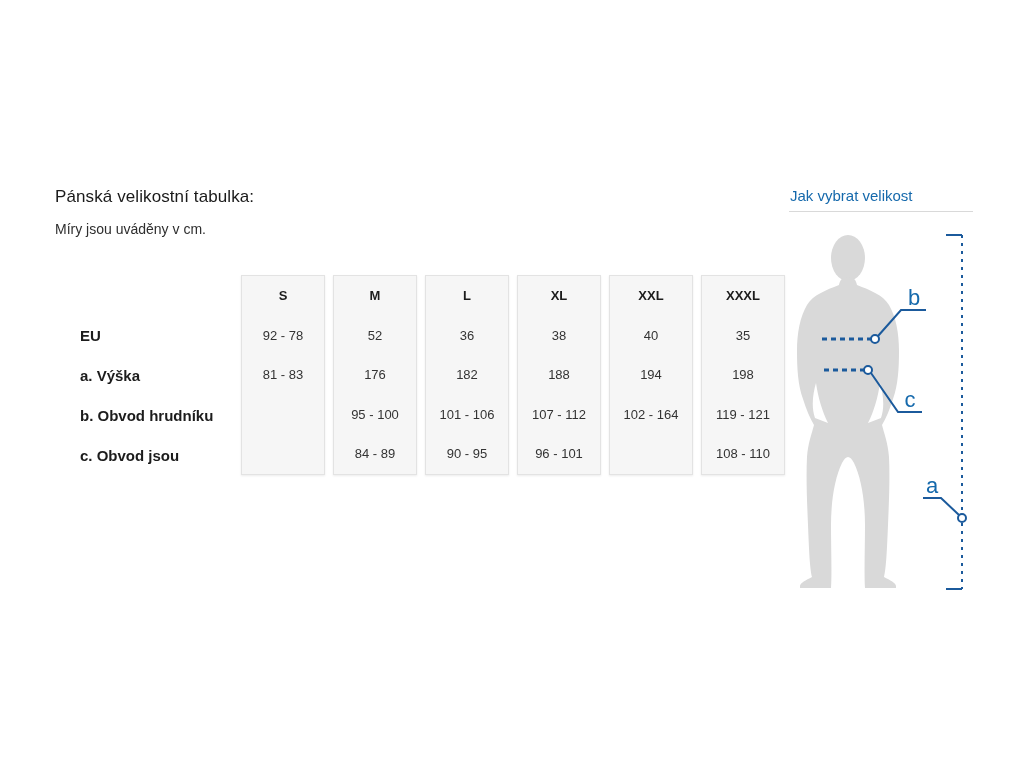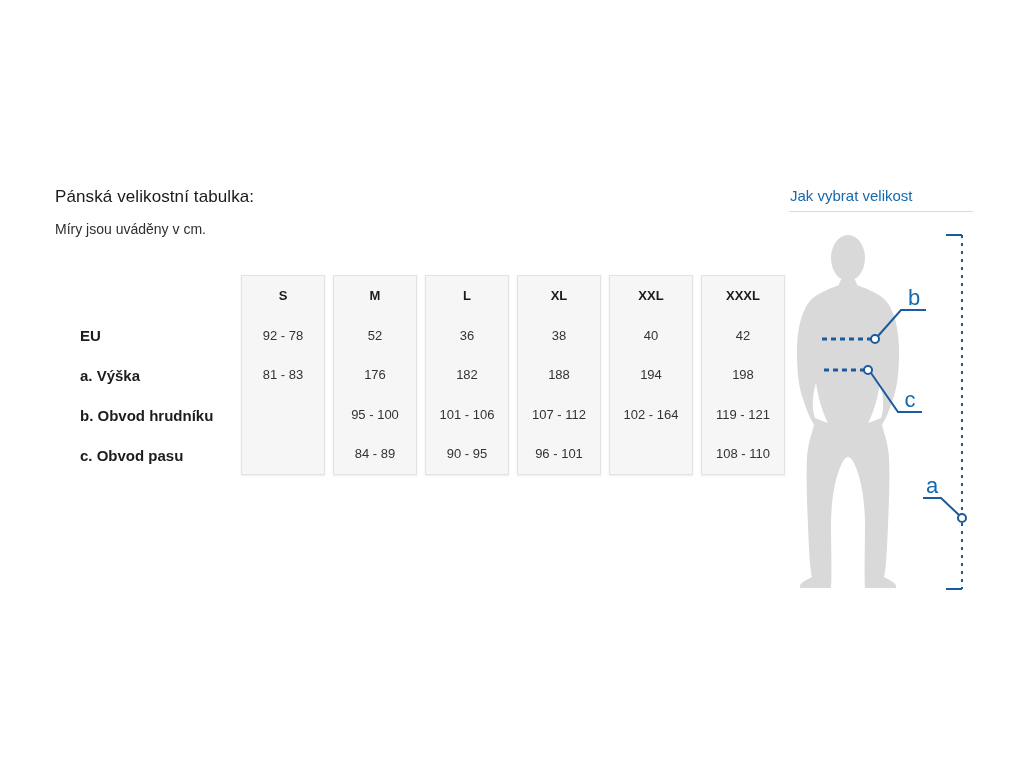--- a/index.html
+++ b/index.html
@@ -28,21 +28,21 @@
 
   <h2 class="title">Pánská velikostní tabulka:</h2>
   <p class="subtitle">Míry jsou uváděny v cm.</p>
 
   <div class="size-table">
     <div class="labels-col">
       <div class="lbl"></div>
       <div class="lbl">EU</div>
       <div class="lbl">a. Výška</div>
       <div class="lbl">b. Obvod hrudníku</div>
-      <div class="lbl">c. Obvod pasu</div>
+      <div class="lbl">c. Obvod jsou</div>
     </div>
 
     <div class="size-col">
       <div class="cell head">S</div>
       <div class="cell">92 - 78</div>
       <div class="cell">81 - 83</div>
     </div>
 
     <div class="size-col">
       <div class="cell head">M</div>
@@ -70,21 +70,21 @@
 
     <div class="size-col">
       <div class="cell head">XXL</div>
       <div class="cell">40</div>
       <div class="cell">194</div>
       <div class="cell">102 - 164</div>
     </div>
 
     <div class="size-col">
       <div class="cell head">XXXL</div>
-      <div class="cell">42</div>
+      <div class="cell">35</div>
       <div class="cell">198</div>
       <div class="cell">119 - 121</div>
       <div class="cell">108 - 110</div>
     </div>
   </div>
 
   <a class="guide-title">Jak vybrat velikost</a>
   <div class="guide-rule"></div>
 
   <svg class="figure-svg" width="260" height="400" viewBox="0 0 260 400" xmlns="http://www.w3.org/2000/svg">

